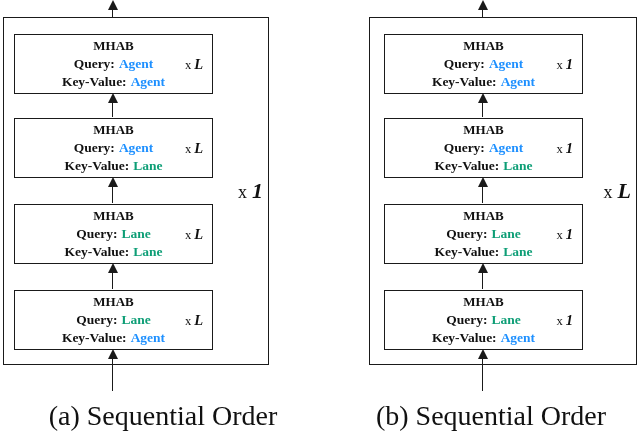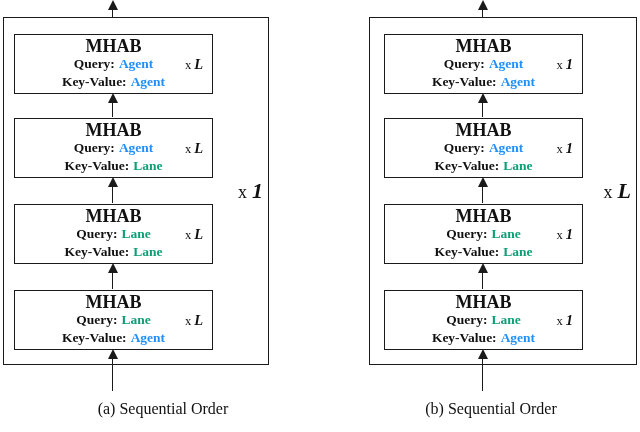--- a/index.html
+++ b/index.html
@@ -6,35 +6,35 @@
   #page{position:relative;width:640px;height:432px;background:#fff;overflow:hidden;
         font-family:"Liberation Serif",serif;color:#111;}
   .outer-box{position:absolute;border:1.5px solid #1a1a1a;background:#fff;box-sizing:border-box;}
   #outer-a{left:3px;top:17px;width:266px;height:348px;}
   #outer-b{left:369px;top:17px;width:268px;height:348px;}
   .block{position:absolute;width:199px;height:60px;border:1.5px solid #1a1a1a;background:#fff;
          box-sizing:border-box;text-align:center;padding-top:2px;}
   #outer-a .block{left:10px;}
   #outer-b .block{left:14px;}
   .p1{top:16px;}.p2{top:100px;}.p3{top:186px;}.p4{top:272px;}
-  .b-title{font-weight:bold;font-size:18px;line-height:18px;}
+  .b-title{font-weight:bold;font-size:13px;line-height:18px;}
   .b-line{font-weight:bold;font-size:13.5px;line-height:18px;}
   .b-value{margin-left:4px;text-align:center;}
   .b-mult{position:absolute;right:9px;top:50%;transform:translateY(-50%);white-space:nowrap;}
   .mx{font-size:12.5px;}
   .mv{font-size:14.5px;font-style:italic;font-weight:bold;margin-left:3px;}
   .outer-mult{position:absolute;right:5px;top:50%;transform:translateY(-50%);white-space:nowrap;}
   .omx{font-size:18px;}
   .omv{font-size:22px;font-style:italic;font-weight:bold;margin-left:5px;}
   .arrow{position:absolute;width:11px;}
   .arr-head{width:0;height:0;margin:0 auto;
             border-left:5.5px solid transparent;border-right:5.5px solid transparent;
             border-bottom:10px solid #1a1a1a;}
   .arr-line{width:1.5px;background:#1a1a1a;margin:-1px auto 0;}
-  .caption{position:absolute;top:400px;width:300px;text-align:center;font-size:16px;color:#111;}
+  .caption{position:absolute;top:400px;width:300px;text-align:center;font-size:28px;color:#111;}
   #caption-a{left:13px;}
   #caption-b{left:341px;}
 </style>
 </head>
 <body>
 
 <div id="page">
 
   <div class="outer-box" id="outer-a">
 

